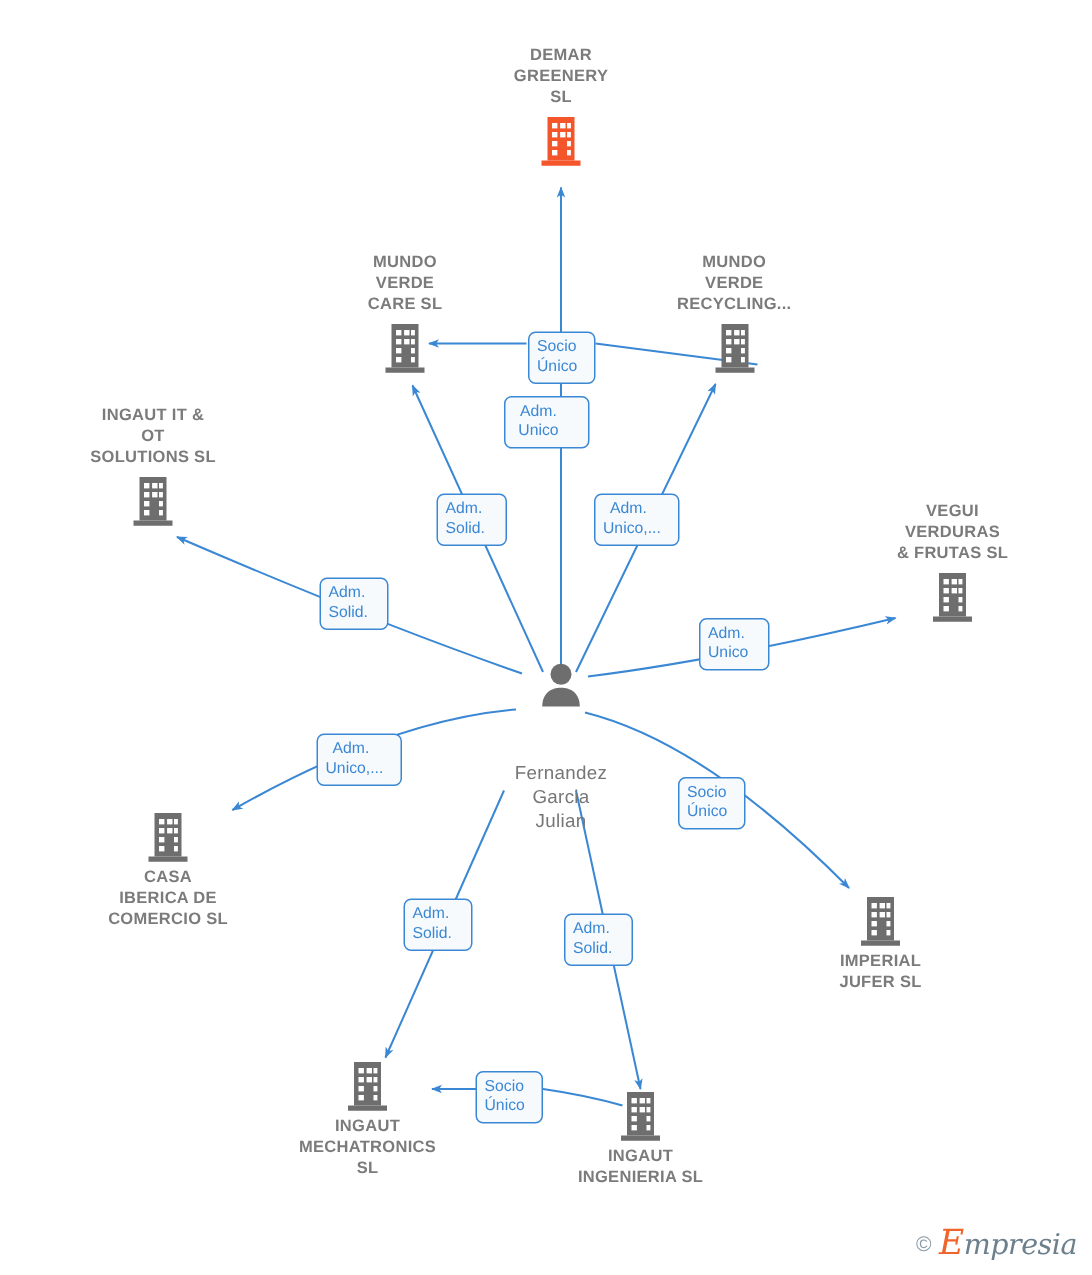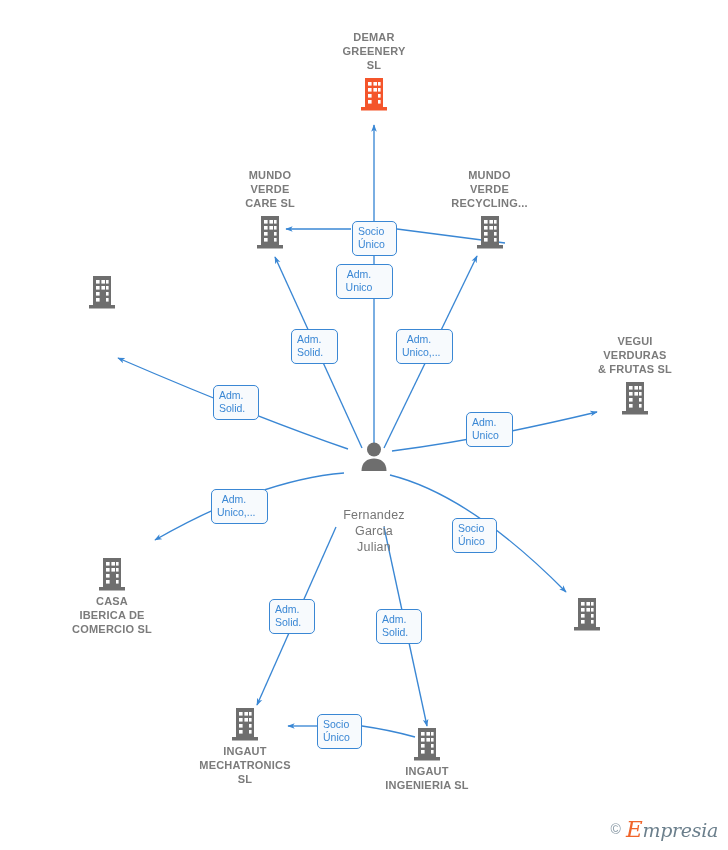--- a/index.html
+++ b/index.html
@@ -197,20 +197,23 @@
           <rect x="9" y="18" width="3.6" height="3.6"></rect>
             <rect x="19" y="18" width="2.6" height="3.6"></rect>
           <rect x="9" y="24" width="3.6" height="3.6"></rect>
             <rect x="19" y="24" width="2.6" height="3.6"></rect>
         </g>
       </svg>
     </span>
   </div>
 
   <div class="node" style="left:38px; top:270px; width:128px;">
+    <div class="node-label">INGAUT IT &amp;
+OT
+SOLUTIONS  SL</div>
     <span class="icon-wrap">
       <svg width="30" height="36" viewBox="0 0 30 36" xmlns="http://www.w3.org/2000/svg" style="margin-top:4px;">
         <rect x="6" y="2" width="18" height="29" fill="#6e6e6e"></rect>
         <rect x="2" y="31" width="26" height="3.5" fill="#6e6e6e"></rect>
         <g fill="#ffffff">
           <rect x="9" y="6" width="3.6" height="3.6"></rect>
             <rect x="14.4" y="6" width="3.6" height="3.6"></rect>
             <rect x="19" y="6" width="2.6" height="3.6"></rect>
           <rect x="9" y="12" width="3.6" height="3.6"></rect>
             <rect x="14.4" y="12" width="3.6" height="3.6"></rect>
@@ -253,21 +256,21 @@
       <svg width="32" height="32" viewBox="0 0 32 32" xmlns="http://www.w3.org/2000/svg">
         <circle cx="16" cy="9.5" r="7" fill="#6e6e6e"></circle>
         <path d="M 3.5 31 C 3.5 22 9.5 18.5 16 18.5 C 22.5 18.5 28.5 22 28.5 31 Z" fill="#6e6e6e"></path>
       </svg>
     </span>
     <div class="node-label person-label">Fernandez
 Garcia
 Julian</div>
   </div>
 
-  <div class="node" style="left:48px; top:556px; width:128px;">
+  <div class="node" style="left:48px; top:540px; width:128px;">
     <span class="icon-wrap">
       <svg width="30" height="36" viewBox="0 0 30 36" xmlns="http://www.w3.org/2000/svg">
         <rect x="6" y="2" width="18" height="29" fill="#6e6e6e"></rect>
         <rect x="2" y="31" width="26" height="3.5" fill="#6e6e6e"></rect>
         <g fill="#ffffff">
           <rect x="9" y="6" width="3.6" height="3.6"></rect>
             <rect x="14.4" y="6" width="3.6" height="3.6"></rect>
             <rect x="19" y="6" width="2.6" height="3.6"></rect>
           <rect x="9" y="12" width="3.6" height="3.6"></rect>
             <rect x="14.4" y="12" width="3.6" height="3.6"></rect>
@@ -296,20 +299,22 @@
           <rect x="9" y="12" width="3.6" height="3.6"></rect>
             <rect x="14.4" y="12" width="3.6" height="3.6"></rect>
             <rect x="19" y="12" width="2.6" height="3.6"></rect>
           <rect x="9" y="18" width="3.6" height="3.6"></rect>
             <rect x="19" y="18" width="2.6" height="3.6"></rect>
           <rect x="9" y="24" width="3.6" height="3.6"></rect>
             <rect x="19" y="24" width="2.6" height="3.6"></rect>
         </g>
       </svg>
     </span>
+    <div class="node-label" style="margin-top:2px;">IMPERIAL
+JUFER  SL</div>
   </div>
 
   <div class="node" style="left:185px; top:706px; width:120px;">
     <span class="icon-wrap">
       <svg width="30" height="36" viewBox="0 0 30 36" xmlns="http://www.w3.org/2000/svg">
         <rect x="6" y="2" width="18" height="29" fill="#6e6e6e"></rect>
         <rect x="2" y="31" width="26" height="3.5" fill="#6e6e6e"></rect>
         <g fill="#ffffff">
           <rect x="9" y="6" width="3.6" height="3.6"></rect>
             <rect x="14.4" y="6" width="3.6" height="3.6"></rect>

